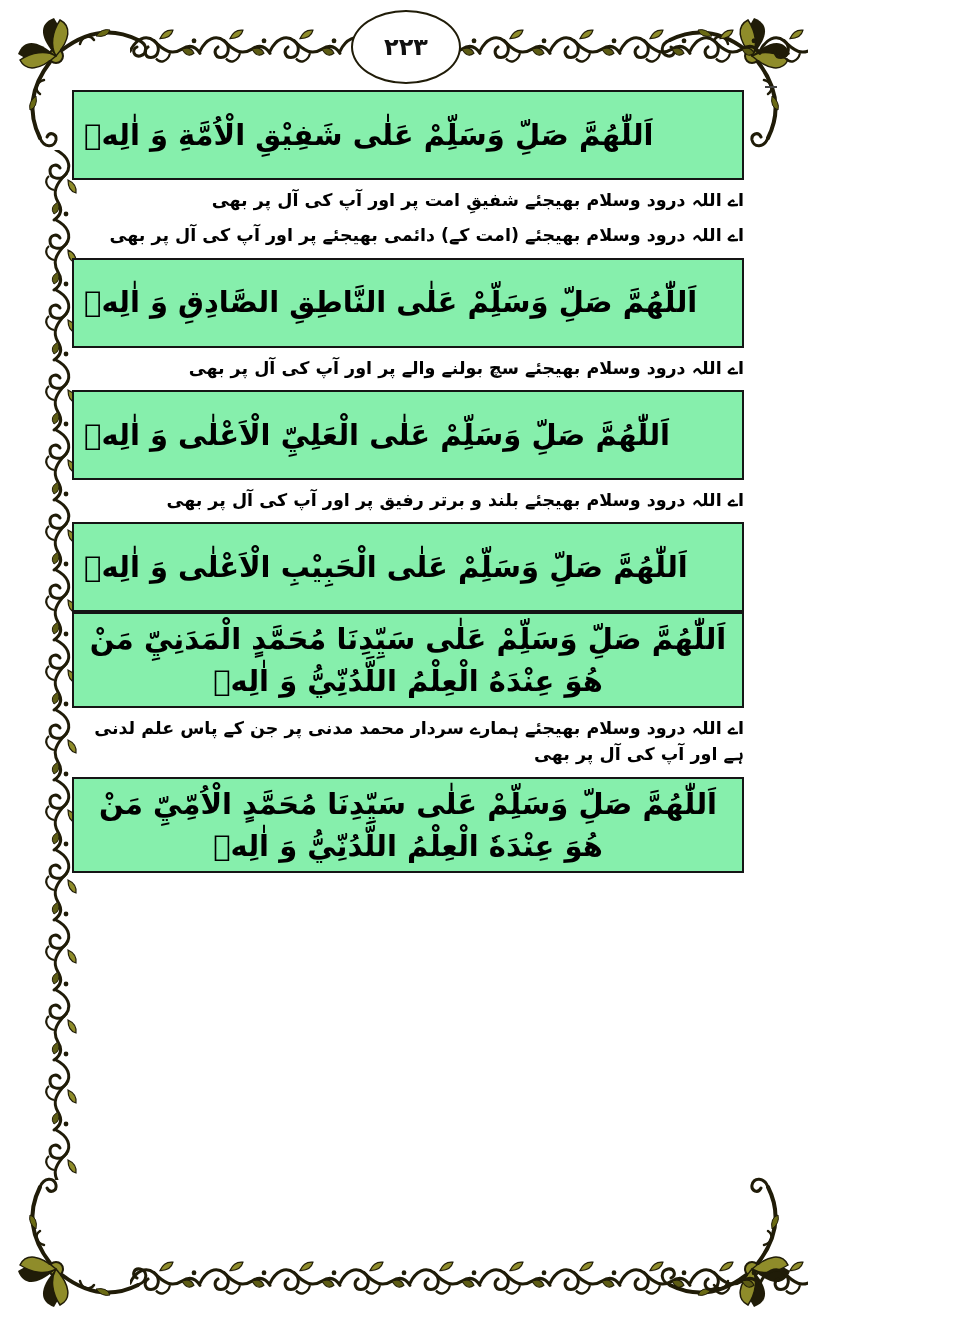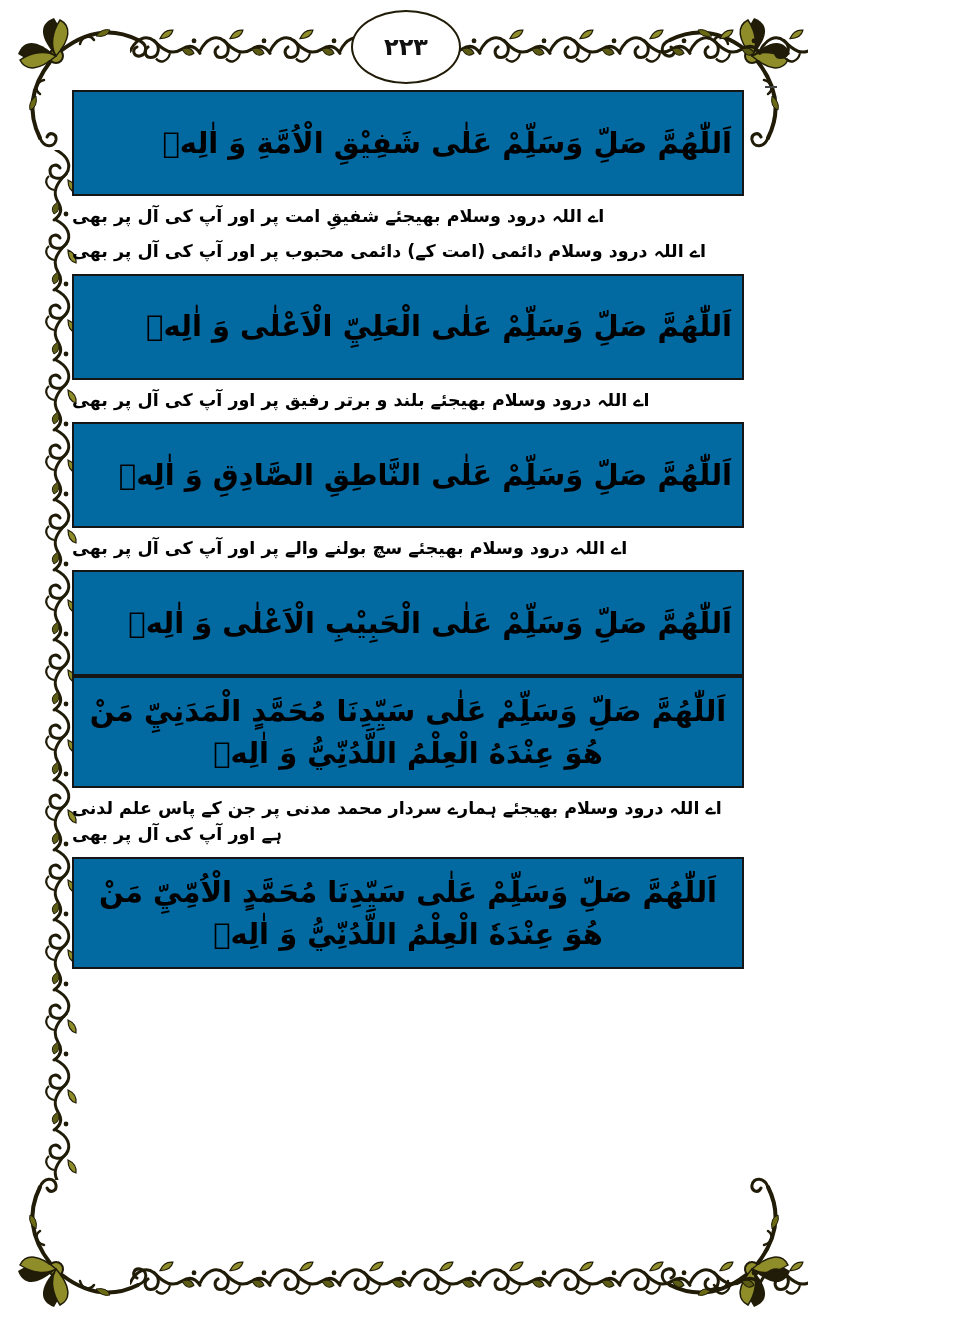--- a/index.html
+++ b/index.html
@@ -32,34 +32,34 @@
     border-radius:50%;
     display:flex;align-items:center;justify-content:center;
     z-index:5;
   }
   .page-num{font-size:24px;font-weight:bold;color:#111;letter-spacing:2px;}
   
   #content{position:absolute;left:72px;right:64px;top:90px;z-index:2;}
   .entry{margin:0;}
   .arabic-box{
     border:2px solid #151515;
-    background:#0369a1;
+    background:#86efac;
     min-height:78px;
-    display:flex;align-items:center;justify-content:flex-end;
-    padding:12px 10px;
+    display:flex;align-items:center;justify-content:flex-start;
+    padding:4px 10px;
   }
   .arabic{
     margin:0;direction:rtl;text-align:center;
     font-size:29px;font-weight:700;color:#000;
     line-height:1.45;
     font-family:"DejaVu Sans", sans-serif;
   }
   .entry:nth-of-type(8) .arabic, .entry:nth-of-type(9) .arabic{font-size:20px;}
   .urdu{
-    margin:7px 0 9px 0;direction:rtl;text-align:left;
+    margin:7px 0 9px 0;direction:rtl;text-align:right;
     font-size:17.5px;font-weight:700;color:#000;
     line-height:1.5;
     font-family:"DejaVu Sans", sans-serif;
   }
   .artifact-dash{position:absolute;left:765px;top:86px;width:12px;height:2px;background:#444;z-index:3;}
   svg{display:block;}
 </style>
 </head>
 <body>
 
@@ -176,35 +176,35 @@
 
     <section class="entry">
       <div class="arabic-box">
         <p class="arabic" dir="rtl">اَللّٰهُمَّ صَلِّ وَسَلِّمْ عَلٰى شَفِيْقِ الْاُمَّةِ وَ اٰلِهٖ</p>
       </div>
       <p class="urdu" dir="rtl">اے اللہ درود وسلام بھیجئے شفیقِ امت پر اور آپ کی آل پر بھی</p>
     </section>
 
 
     <section class="entry">
-      <p class="urdu" dir="rtl">اے اللہ درود وسلام دائمی (امت کے) دائمی محبوب پر اور آپ کی آل پر بھی</p>
+      <p class="urdu" dir="rtl">اے اللہ درود وسلام بھیجئے (امت کے) دائمی بھیجئے پر اور آپ کی آل پر بھی</p>
+    </section>
+
+    <section class="entry">
+      <div class="arabic-box">
+        <p class="arabic" dir="rtl">اَللّٰهُمَّ صَلِّ وَسَلِّمْ عَلٰى النَّاطِقِ الصَّادِقِ وَ اٰلِهٖ</p>
+      </div>
+      <p class="urdu" dir="rtl">اے اللہ درود وسلام بھیجئے سچ بولنے والے پر اور آپ کی آل پر بھی</p>
     </section>
 
     <section class="entry">
       <div class="arabic-box">
         <p class="arabic" dir="rtl">اَللّٰهُمَّ صَلِّ وَسَلِّمْ عَلٰى الْعَلِيِّ الْاَعْلٰى وَ اٰلِهٖ</p>
       </div>
       <p class="urdu" dir="rtl">اے اللہ درود وسلام بھیجئے بلند و برتر رفیق پر اور آپ کی آل پر بھی</p>
-    </section>
-
-    <section class="entry">
-      <div class="arabic-box">
-        <p class="arabic" dir="rtl">اَللّٰهُمَّ صَلِّ وَسَلِّمْ عَلٰى النَّاطِقِ الصَّادِقِ وَ اٰلِهٖ</p>
-      </div>
-      <p class="urdu" dir="rtl">اے اللہ درود وسلام بھیجئے سچ بولنے والے پر اور آپ کی آل پر بھی</p>
     </section>
 
 
     <section class="entry">
       <div class="arabic-box">
         <p class="arabic" dir="rtl">اَللّٰهُمَّ صَلِّ وَسَلِّمْ عَلٰى الْحَبِيْبِ الْاَعْلٰى وَ اٰلِهٖ</p>
       </div>
     </section>
 
     <section class="entry">

